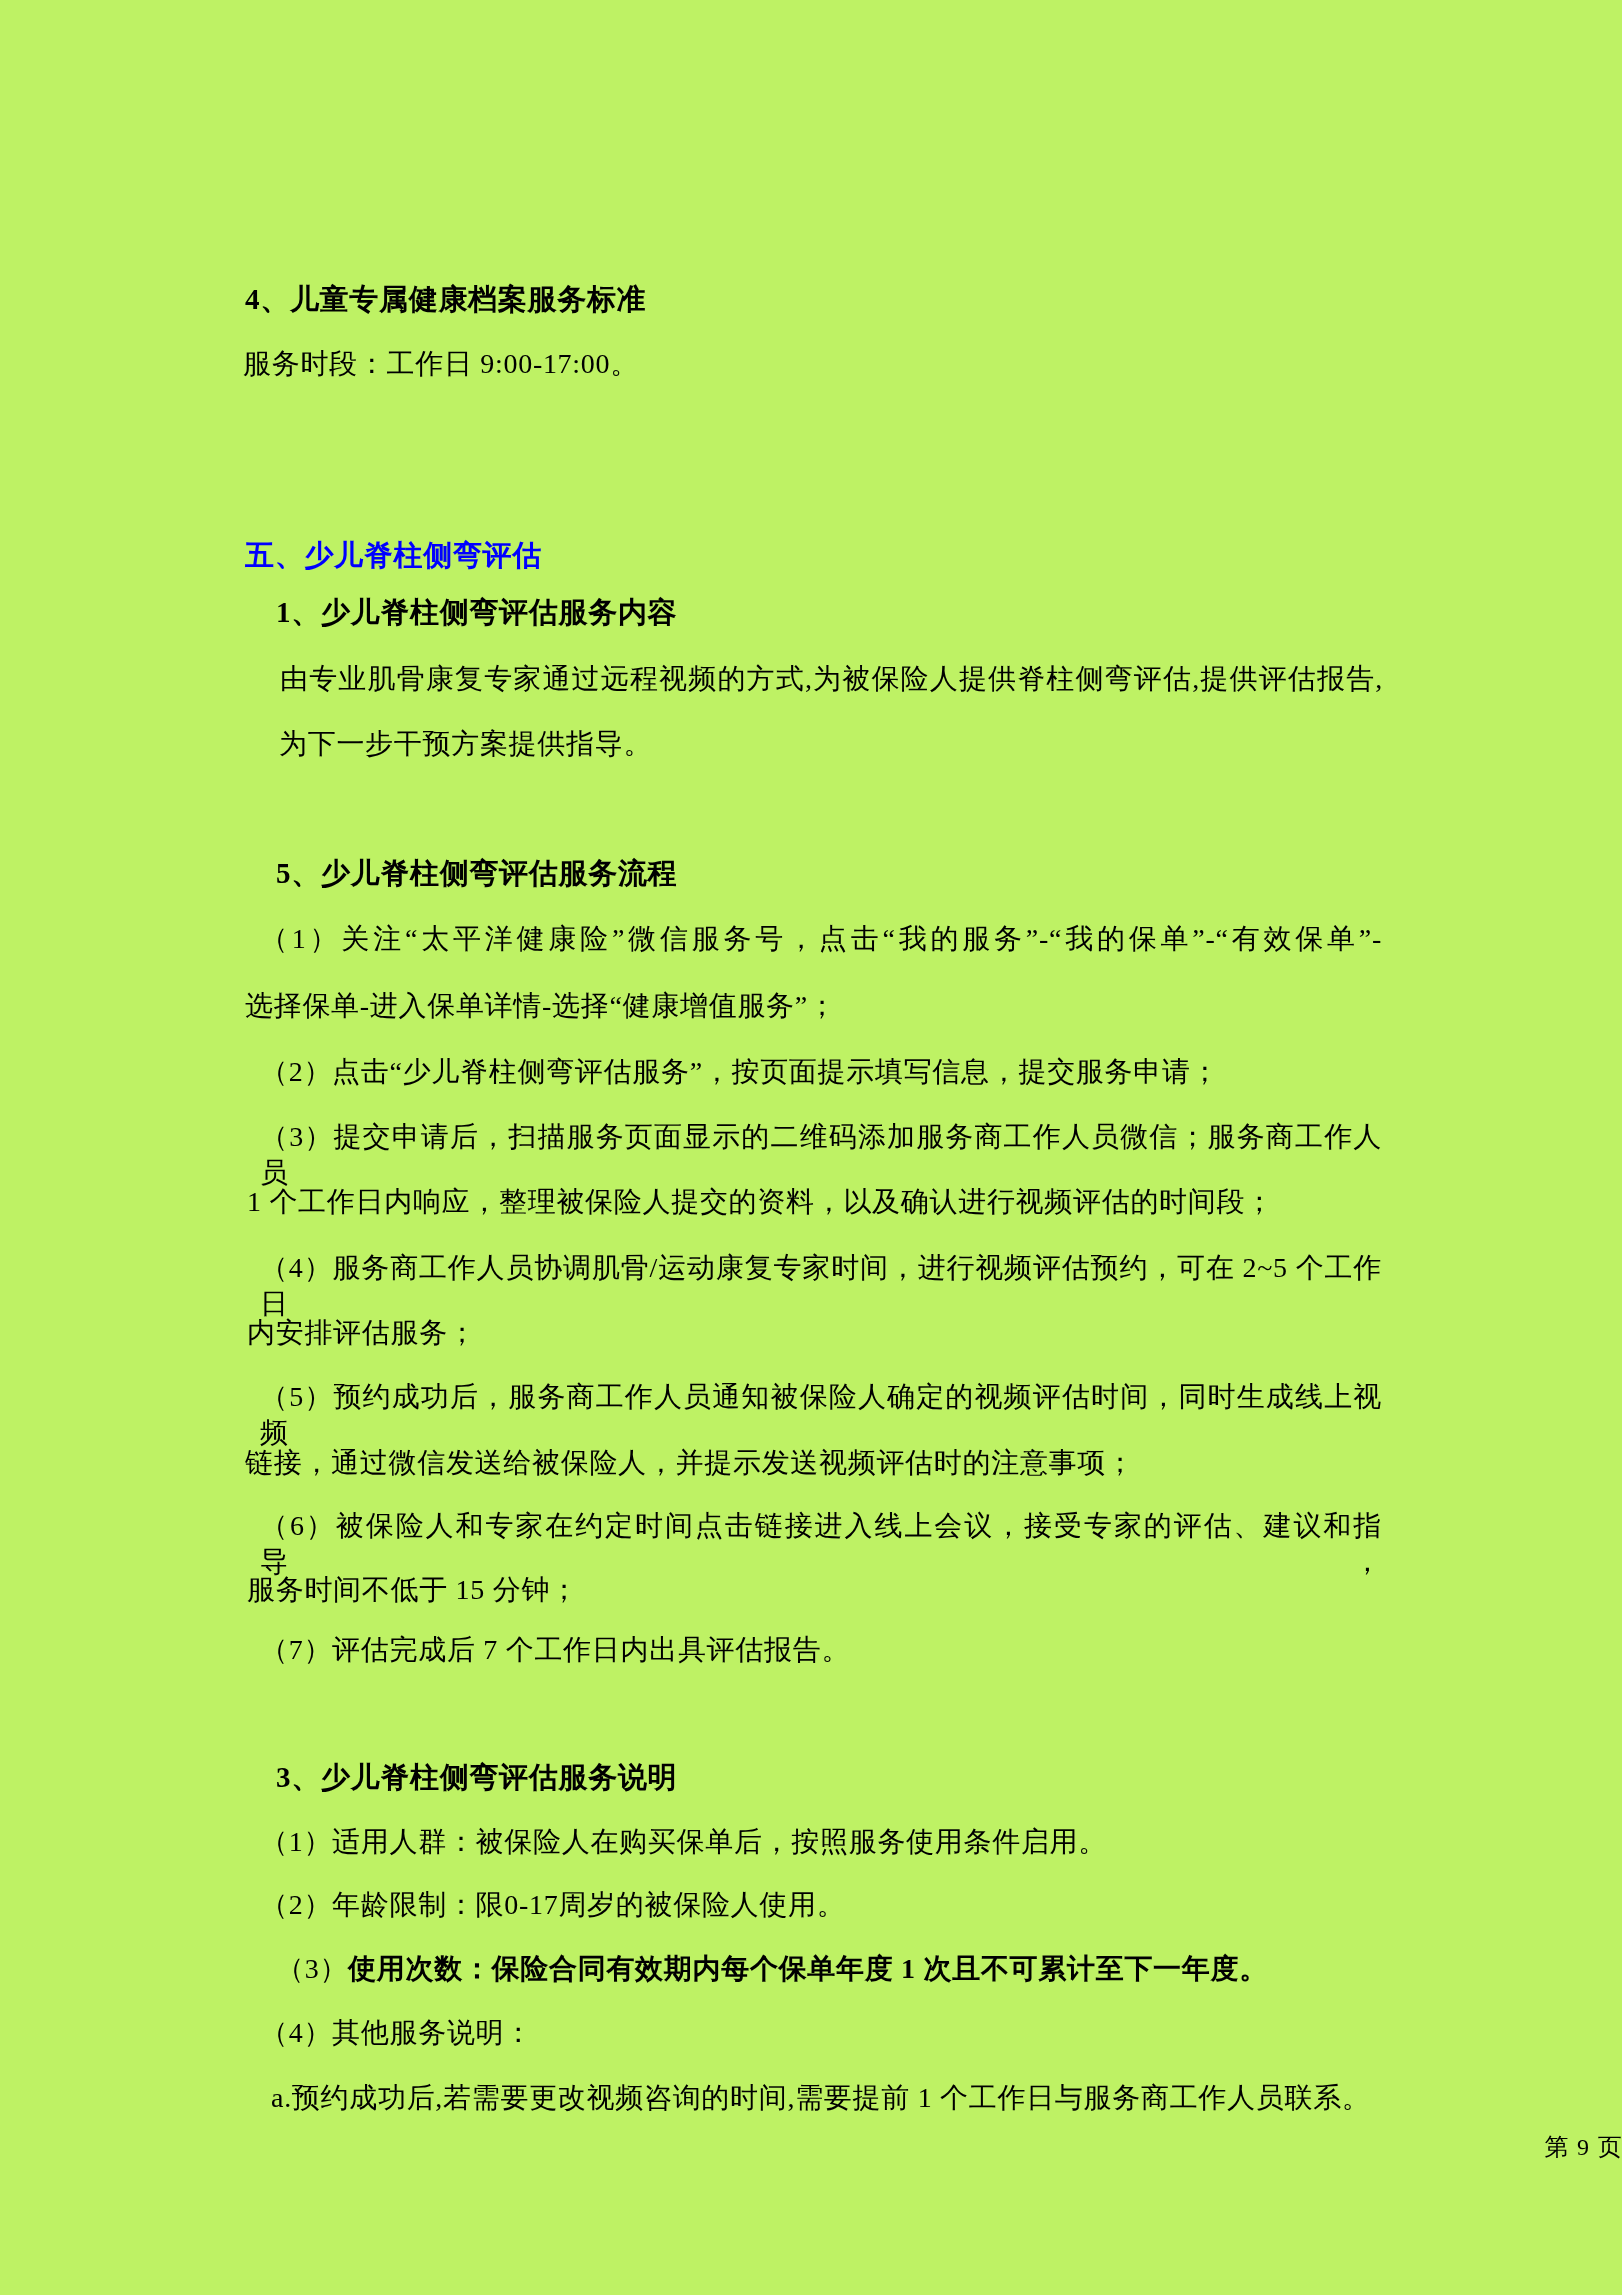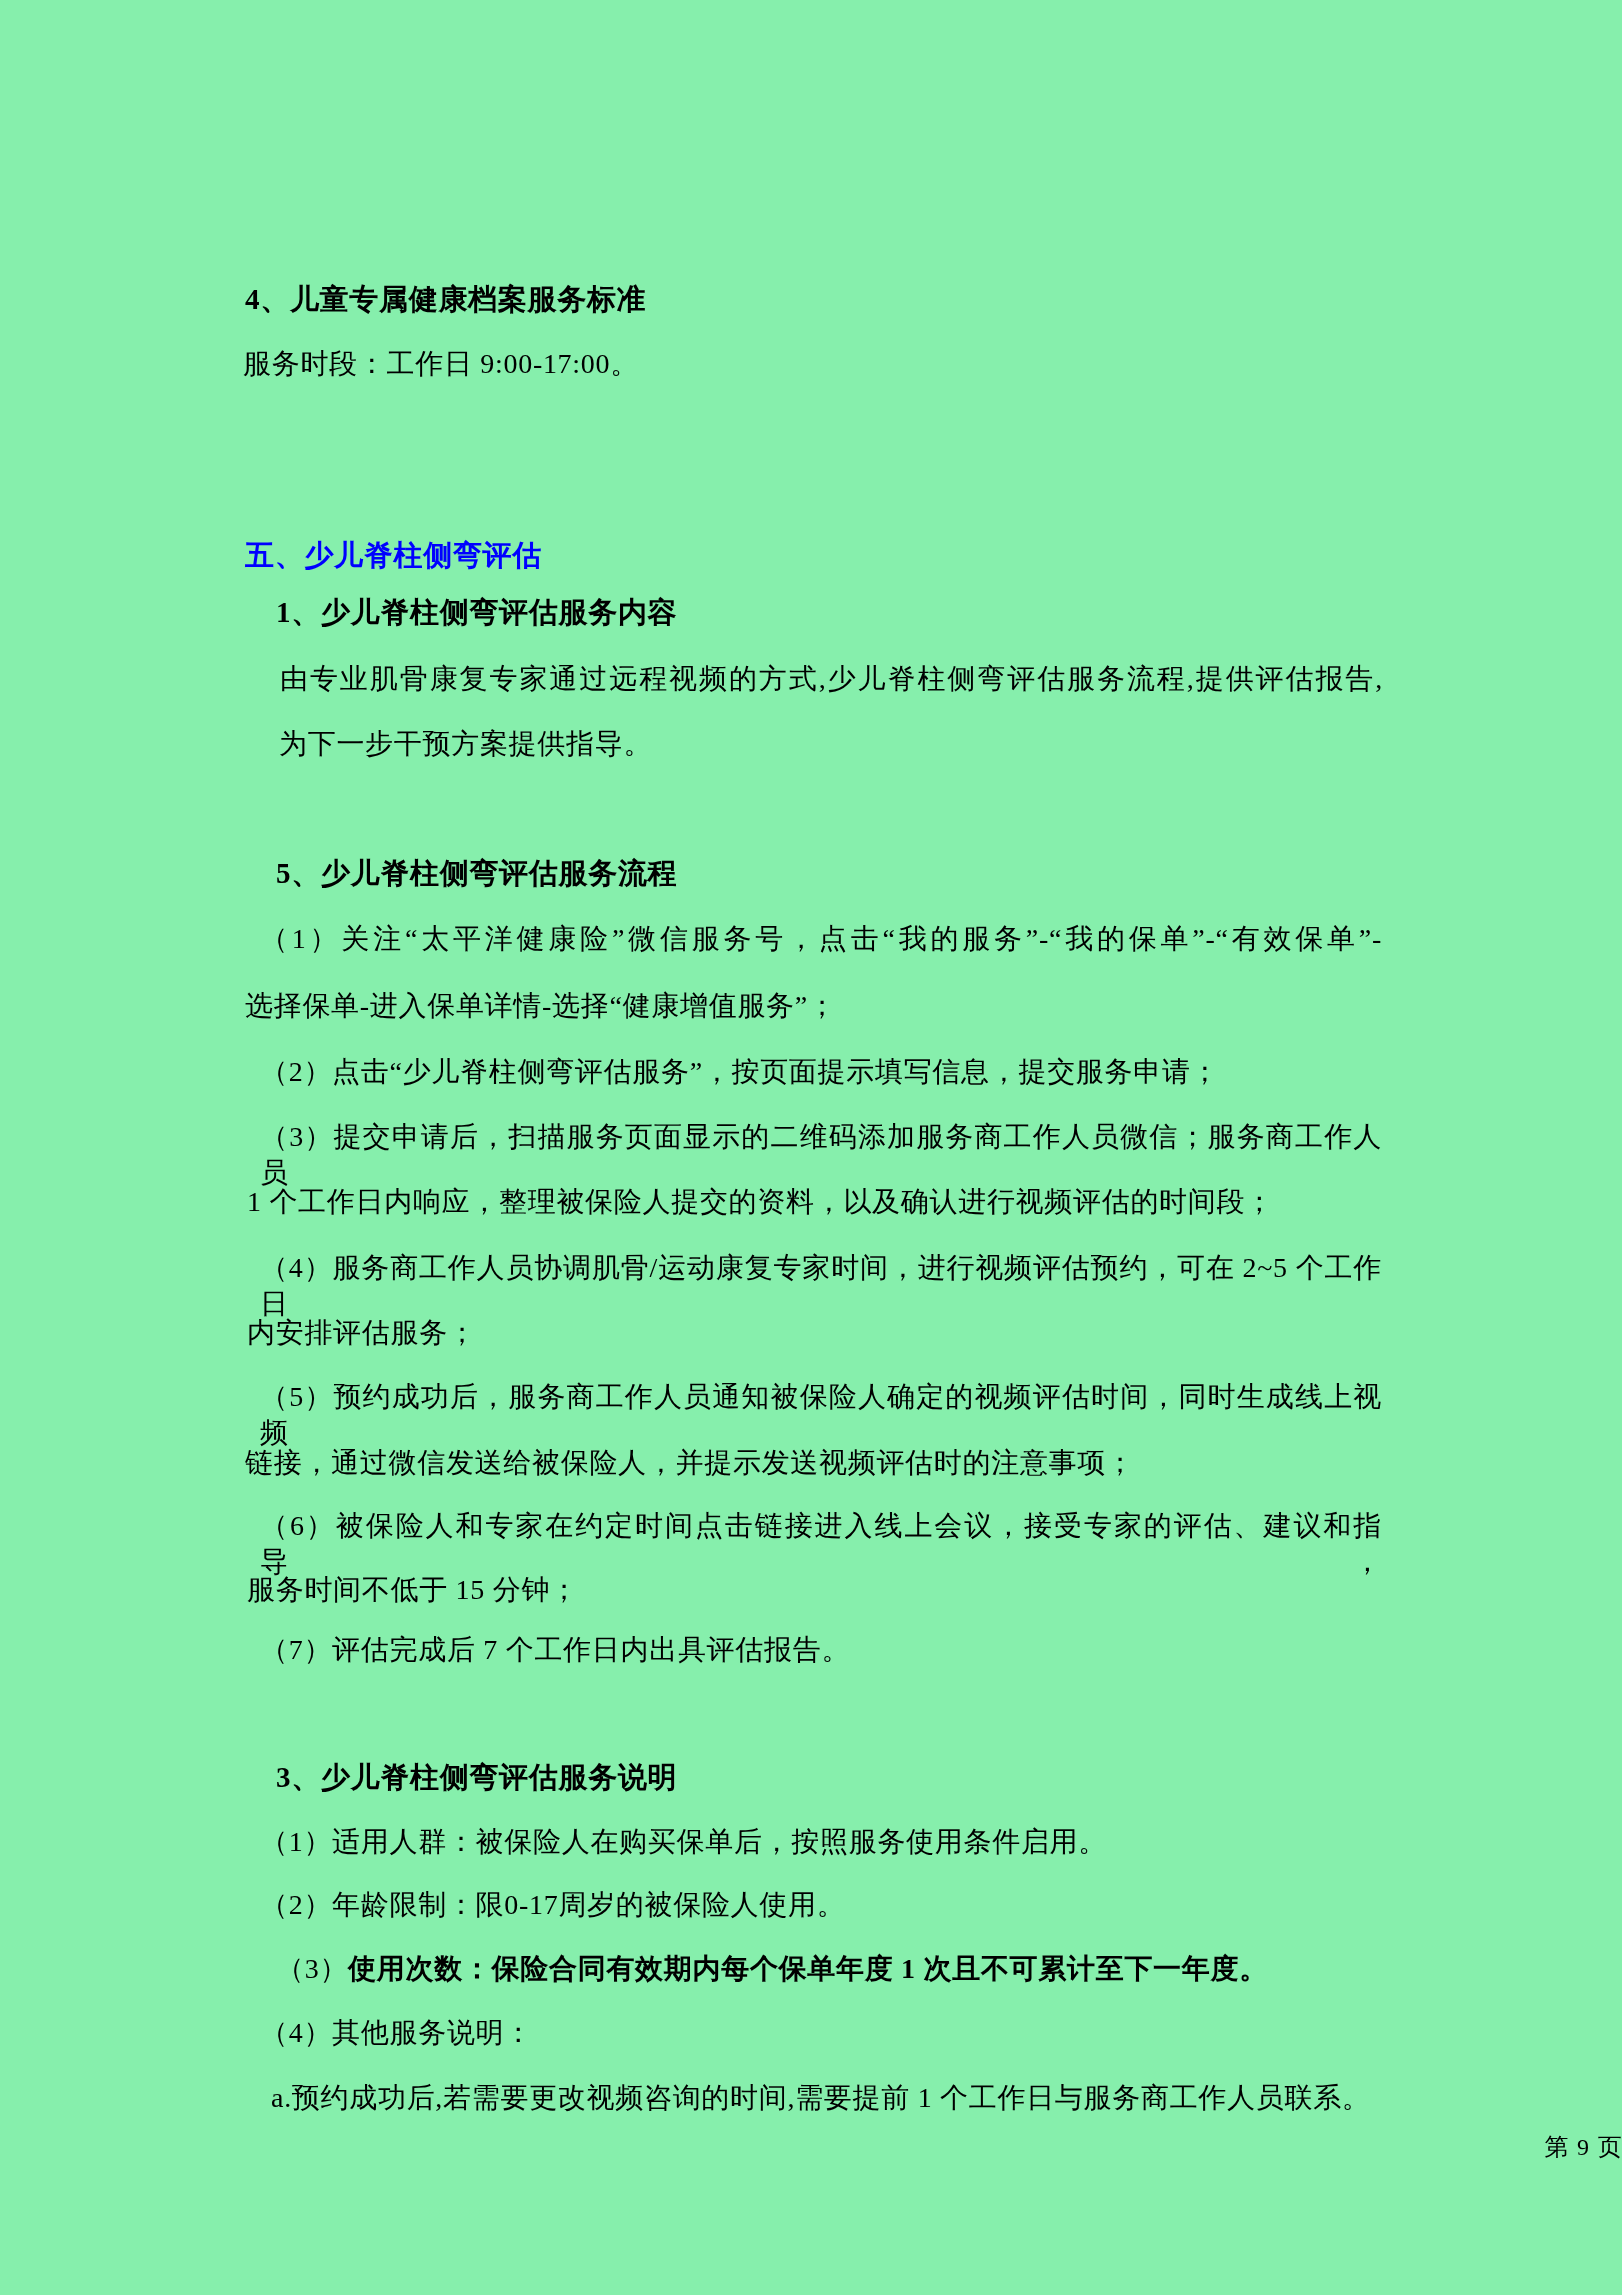--- a/index.html
+++ b/index.html
@@ -1,19 +1,19 @@
 <!DOCTYPE html>
 <html style="font-size:10.5px"><head>
 <meta charset="utf-8">
 <style>
   html,body { margin:0; padding:0; background:#ffffff; }
   .page {
     position:relative;
     width:1623px; height:2295px;
-    background:#86efac;
+    background:#bef264;
     font-family:"Liberation Serif","DejaVu Serif",serif;
     color:#000000;
     overflow:hidden;
   }
   .line {
     position:absolute;
     font-size:28px;
     line-height:1.3;
     white-space:nowrap;
     letter-spacing:0.7px;
@@ -40,21 +40,21 @@
 <div class="page">
 
   <div class="line h" style="top:281px; left:245px;">4、儿童专属健康档案服务标准</div>
 
   <div class="line" style="top:346px; left:243px;">服务时段：工作日 9:00-17:00。</div>
 
   <div class="line h blue" style="top:537px; left:245px;">五、少儿脊柱侧弯评估</div>
 
   <div class="line h" style="top:594px; left:276px;">1、少儿脊柱侧弯评估服务内容</div>
 
-  <div class="line just" style="top:661px; left:280px; width:1103px;">由专业肌骨康复专家通过远程视频的方式,少儿脊柱侧弯评估服务流程,提供评估报告,</div>
+  <div class="line just" style="top:661px; left:280px; width:1103px;">由专业肌骨康复专家通过远程视频的方式,为被保险人提供脊柱侧弯评估,提供评估报告,</div>
 
   <div class="line" style="top:726px; left:279px;">为下一步干预方案提供指导。</div>
 
   <div class="line h" style="top:855px; left:276px;">5、少儿脊柱侧弯评估服务流程</div>
 
   <div class="line just" style="top:921px; left:260px; width:1122px;">（1）关注“太平洋健康险”微信服务号，点击“我的服务”-“我的保单”-“有效保单”-</div>
 
   <div class="line" style="top:988px; left:245px;">选择保单-进入保单详情-选择“健康增值服务”；</div>
 
   <div class="line" style="top:1054px; left:260px;">（2）点击“少儿脊柱侧弯评估服务”，按页面提示填写信息，提交服务申请；</div>

